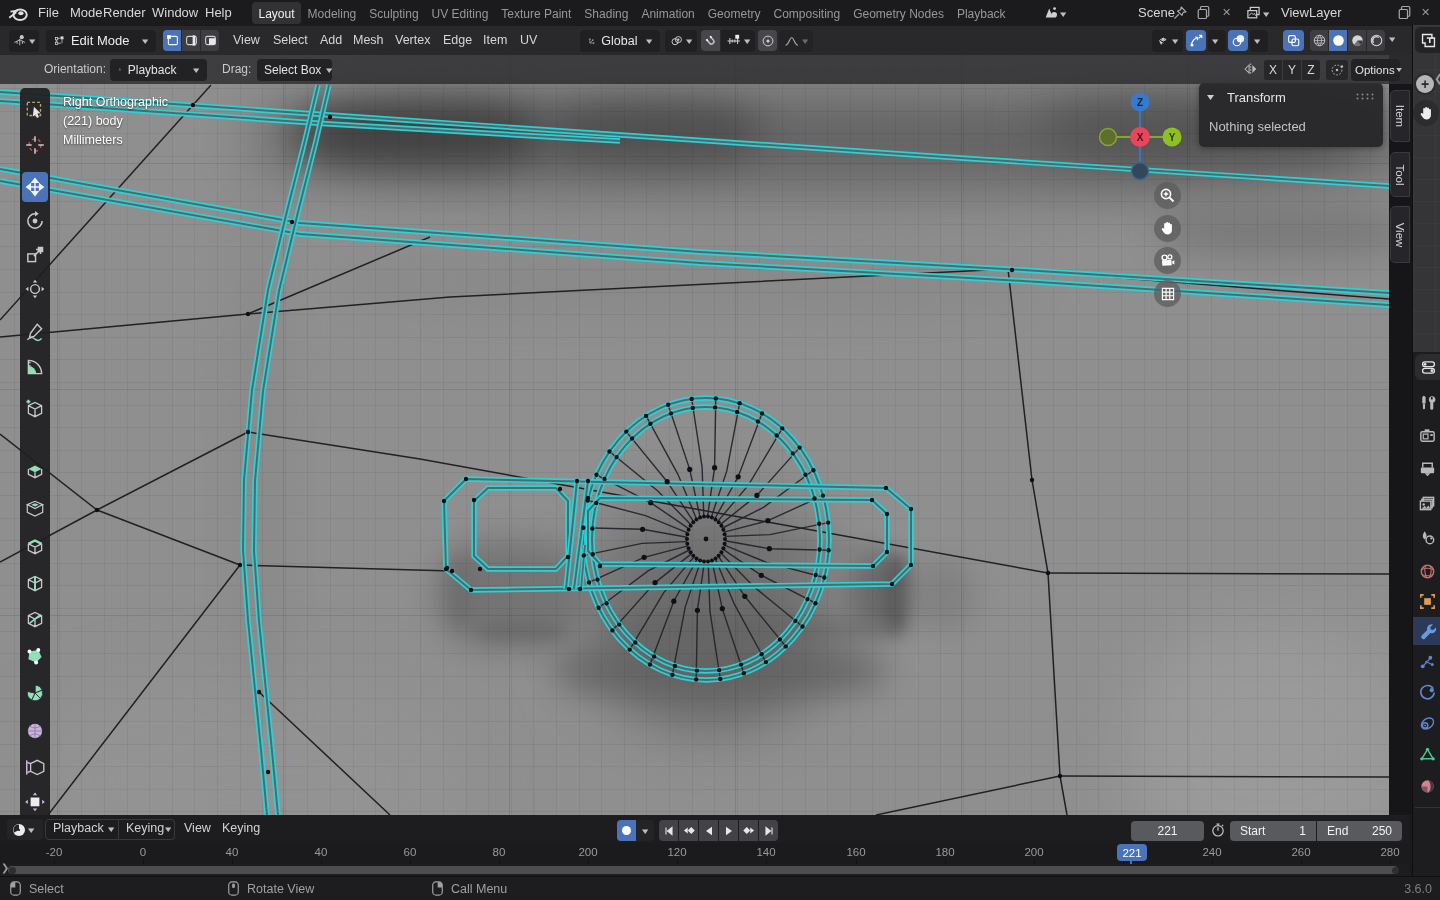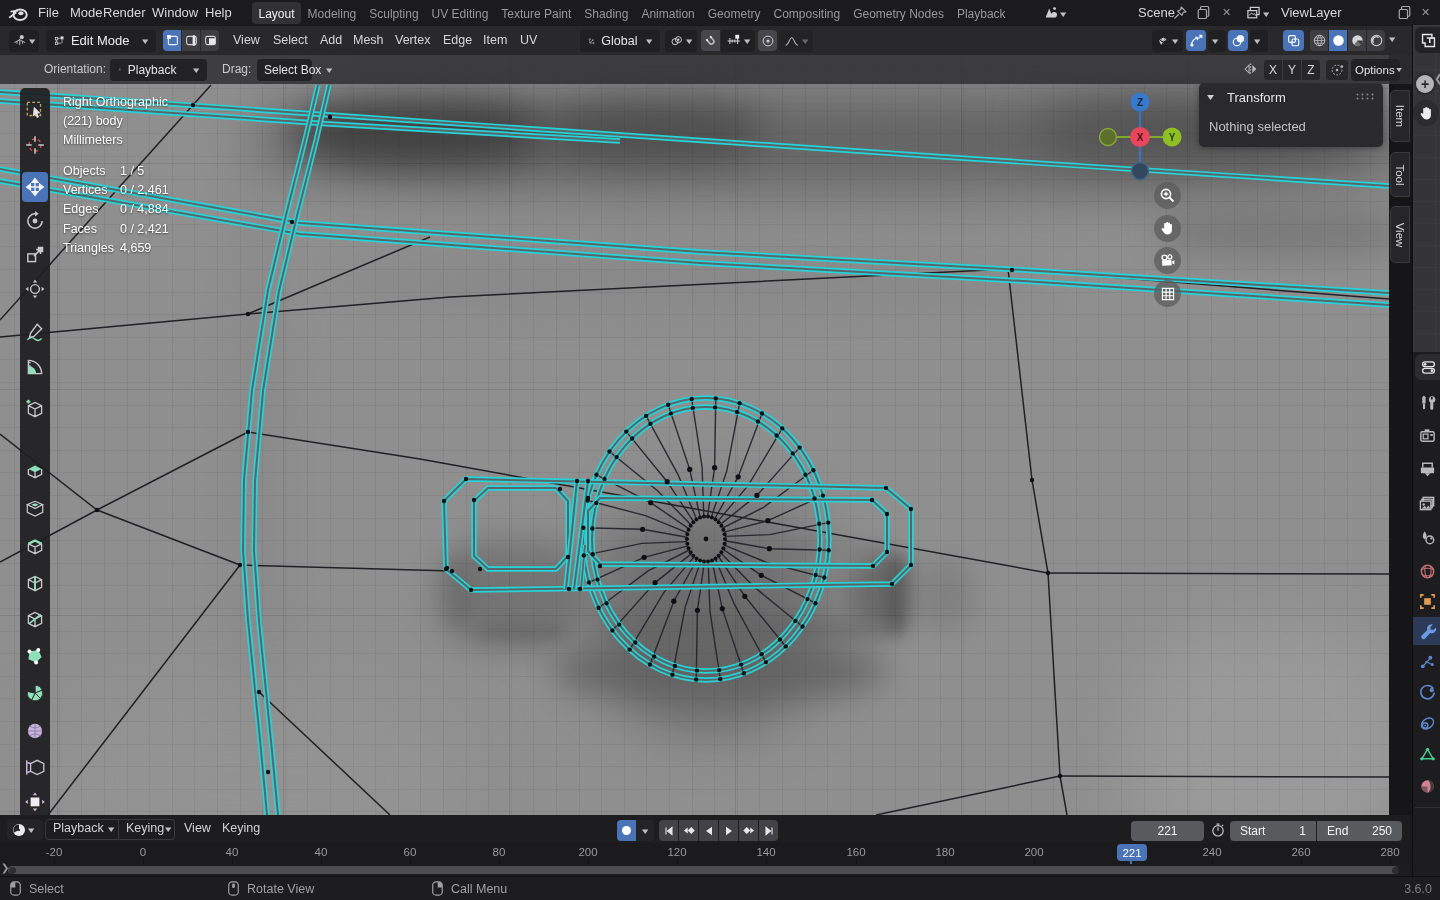--- a/index.html
+++ b/index.html
@@ -342,27 +342,20 @@
           <circle cx="721.4" cy="525.8" r="2.0"></circle>
           <circle cx="723.4" cy="529.8" r="2.0"></circle>
           <circle cx="724.6" cy="534.3" r="2.0"></circle>
           <circle cx="706.0" cy="539.0" r="2.4"></circle>
         </g>
       </svg>
 
   <div id="vptext">Right Orthographic
 (221) body
 Millimeters</div>
-  <div id="vpstats">
-    <div><span class="lbl">Objects</span>1 / 5</div>
-    <div><span class="lbl">Vertices</span>0 / 2,461</div>
-    <div><span class="lbl">Edges</span>0 / 4,884</div>
-    <div><span class="lbl">Faces</span>0 / 2,421</div>
-    <div><span class="lbl">Triangles</span>4,659</div>
-  </div>
 
   <div id="toolbar">
         <div class="ti" style="top:7px">
           <svg width="22" height="22" viewBox="0 0 20 20">
             <rect x="3" y="3" width="12" height="12" fill="none" stroke="#c9a36a" stroke-width="1.2" stroke-dasharray="2.5 2"></rect>
             <path d="M9,7 L15,13 L12.2,13.2 L13.6,16.4 L11.8,17.2 L10.4,14 L8,16 Z" fill="#e8e8ea"></path>
           </svg>
         </div>
         <div class="ti" style="top:42px">
           <svg width="22" height="22" viewBox="0 0 20 20">
@@ -750,21 +743,21 @@
   <span class="abs" style="left:20px;top:7px;width:86px;text-align:right;color:#c9c9cc">Orientation:</span>
   <div class="pill" style="left:110px;width:97px;background:#222225">
     <svg width="13" height="13" viewBox="0 0 20 20">
           <path d="M10,3 L10,12 M10,3 L7.5,6 M10,3 L12.5,6 M10,12 L16,16 M10,12 L4,16" stroke="#cfcfd2" stroke-width="1.4" fill="none"></path>
           <circle cx="10" cy="12" r="1.5" fill="#cfcfd2"></circle>
         </svg>
     <span style="color:#e3e3e5">Playback</span>
     <span class="chev" style="margin-left:12px">▾</span>
   </div>
   <span class="abs" style="left:222px;top:7px;color:#c9c9cc">Drag:</span>
-  <div class="pill" style="left:257px;width:55px;background:#222225;padding:0 7px">
+  <div class="pill" style="left:257px;width:75px;background:#222225;padding:0 7px">
     <span style="color:#e3e3e5">Select Box</span>
         <span class="chev">▾</span>
   </div>
   <svg class="abs" style="left:1243px;top:6px" width="17" height="16" viewBox="0 0 20 20">
         <path d="M9,3 L9,17" stroke="#b9b9bc" stroke-width="1.2" stroke-dasharray="2 1.6"></path>
         <path d="M7,5 L2,10 L7,15 Z" fill="none" stroke="#b9b9bc" stroke-width="1.3"></path>
         <path d="M11,5 L16,10 L11,15 Z" fill="#b9b9bc"></path>
       </svg>
   <div class="selbtn" style="left:1264px;top:4.5px;width:18px;height:20px;background:#27272a;border-radius:3px 0 0 3px;color:#d8d8da;font-size:12px">X</div>
   <div class="selbtn" style="left:1283px;top:4.5px;width:18px;height:20px;background:#27272a;color:#d8d8da;font-size:12px">Y</div>

